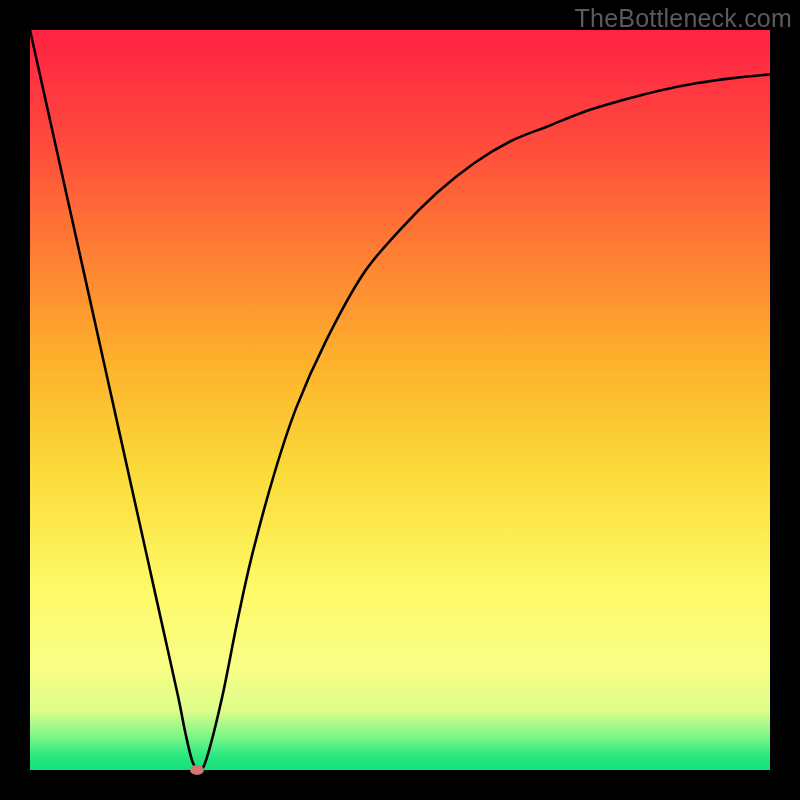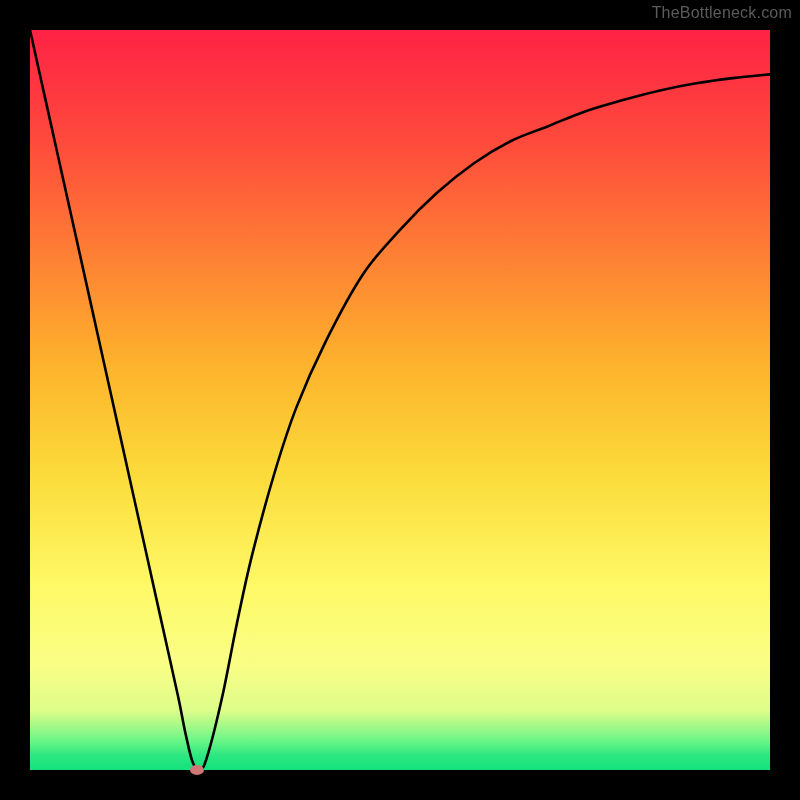--- a/index.html
+++ b/index.html
@@ -41,21 +41,21 @@
     left: 0;
     top: 0;
     width: 740px;
     height: 740px;
   }
   .watermark {
     position: absolute;
     top: 4px;
     right: 8px;
     font-family: Arial, Helvetica, sans-serif;
-    font-size: 16px;
+    font-size: 25px;
     font-weight: 400;
     color: #5b5b5b;
     letter-spacing: 0.2px;
     user-select: none;
     margin-left: 36px;
   }
   .point-marker {
     position: absolute;
     width: 14px;
     height: 10px;

